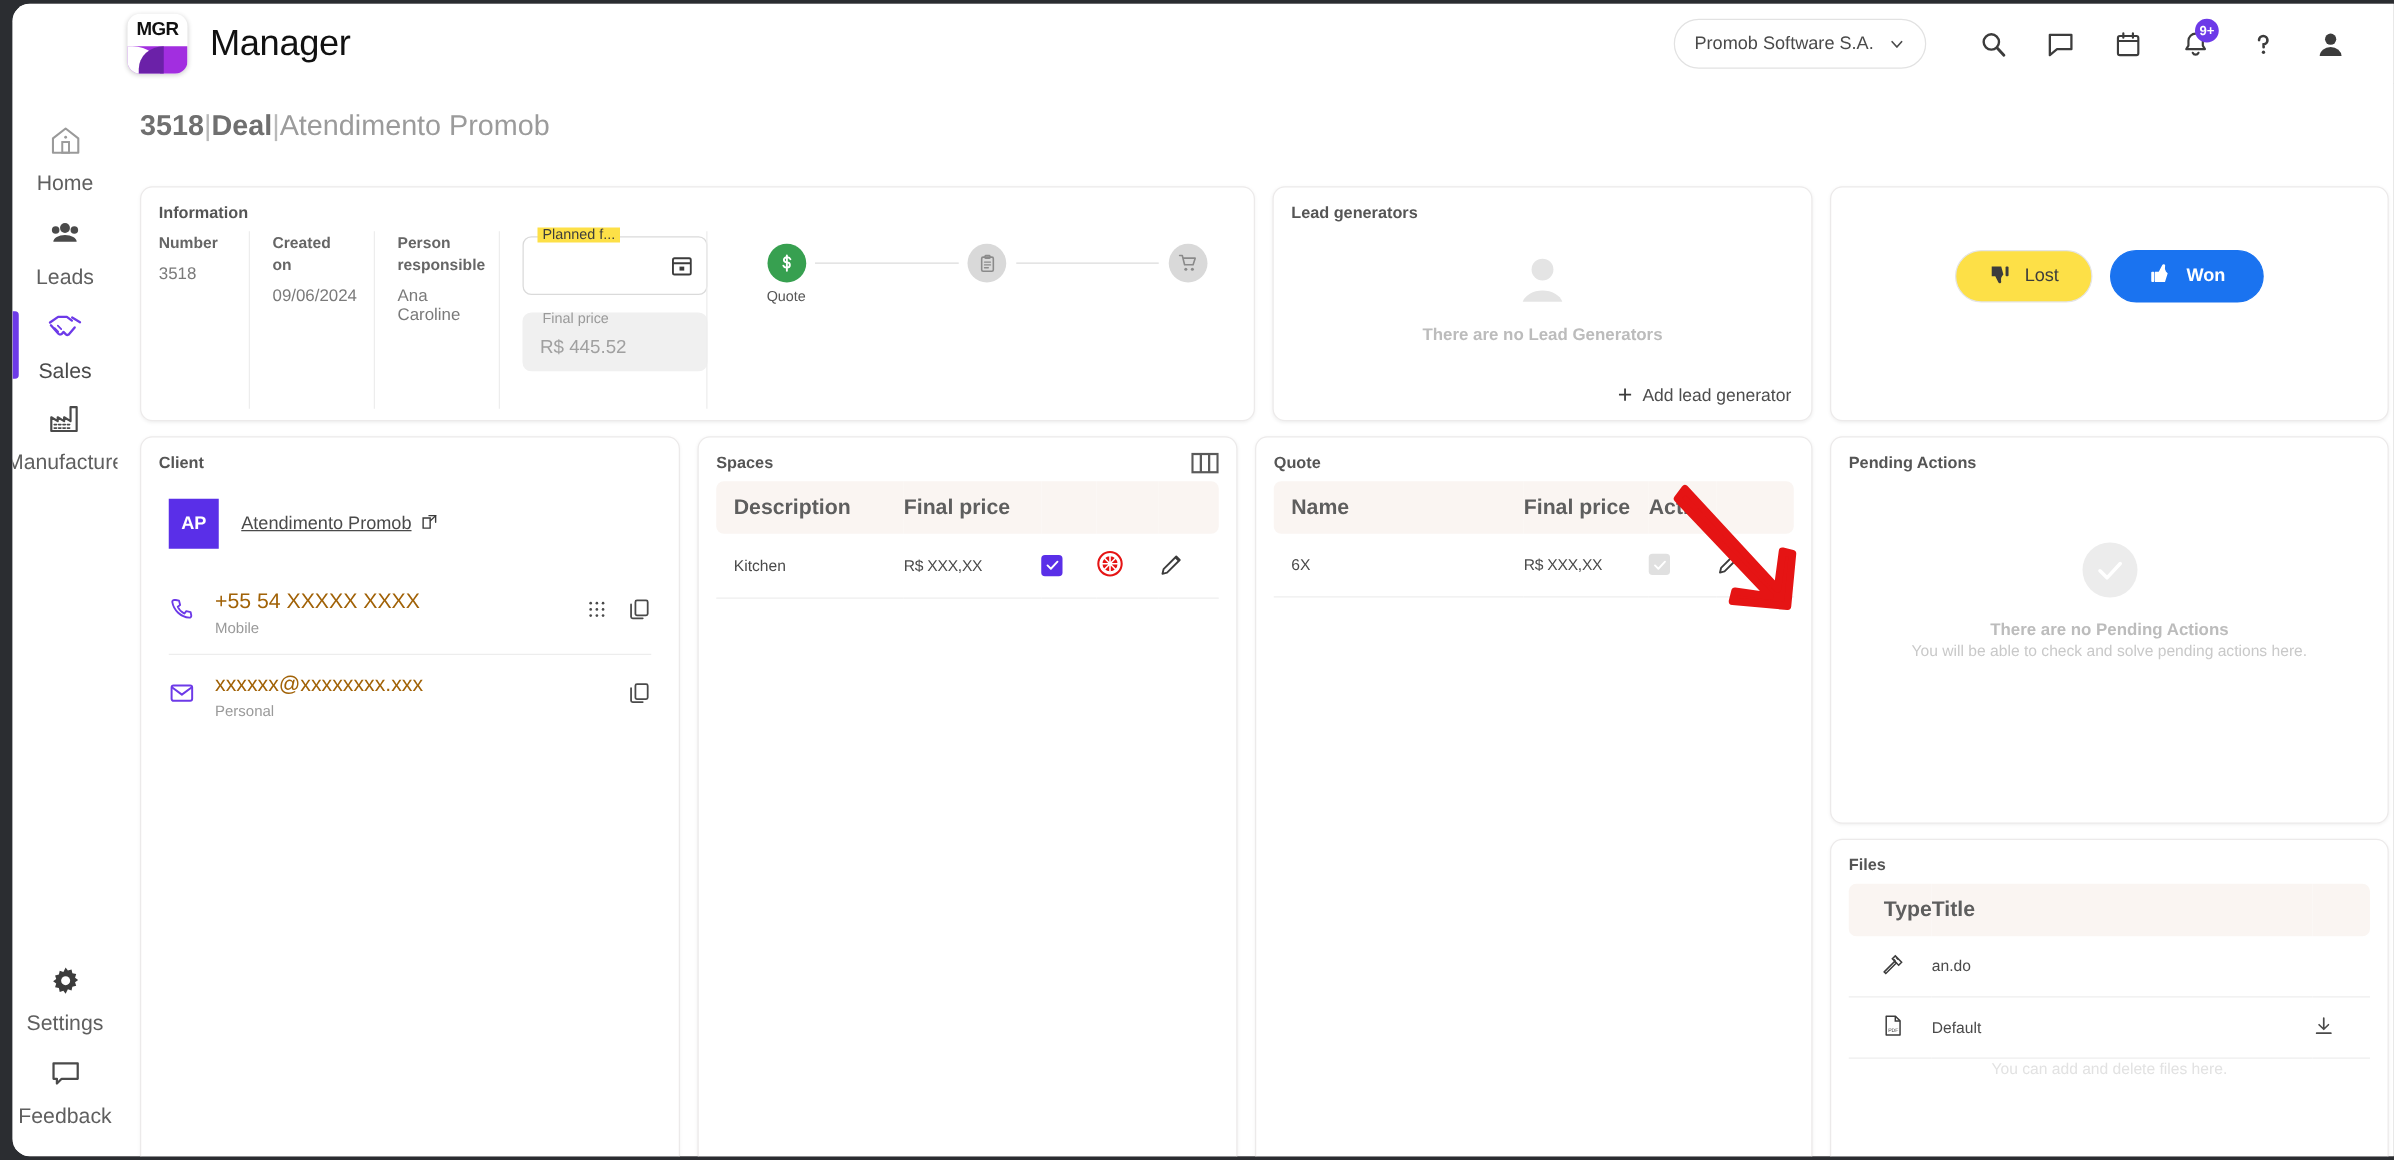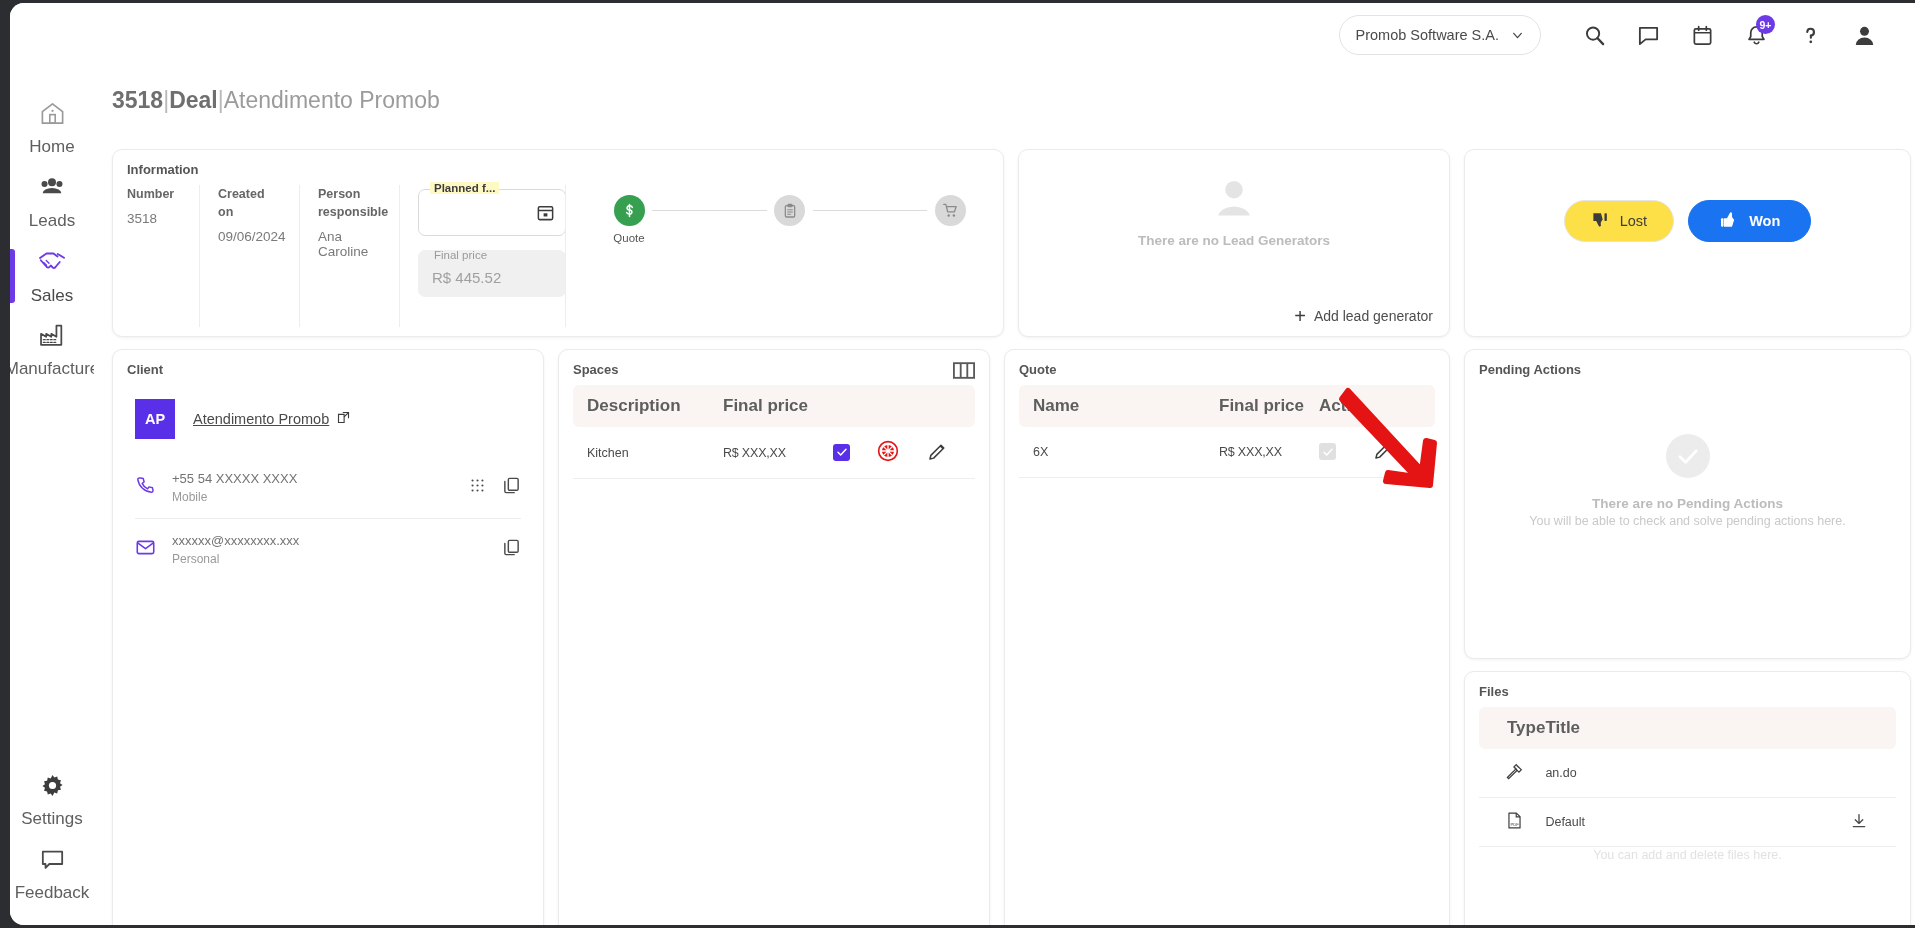--- a/index.html
+++ b/index.html
@@ -120,22 +120,22 @@
   .info-col { padding-right: 16px; padding-left: 0; position: relative; }
   .info-col + .info-col { border-left: 1px solid #ededed; padding-left: 18px; }
   .info-label { font-size: 12.5px; font-weight: 700; color: #666; line-height: 1.45; }
   .info-value { font-size: 13.5px; color: #7a7a7a; margin-top: 8px; }
   .field {
     position: relative; width: 148px; height: 47px;
     border: 1px solid #dadada; border-radius: 7px; background: #fff;
     margin-top: 4px;
   }
   .field .flabel {
-    position: absolute; top: -8px; left: 11px; background: #fef9c3; padding: 0 4px;
-    font-size: 11.5px; color: #3c3c3c; font-weight: 700;
+    position: absolute; top: -8px; left: 11px; background: #fde047; padding: 0 4px;
+    font-size: 11.5px; color: #3c3c3c; font-weight: 400;
   }
   .field .cal { position: absolute; right: 10px; top: 13px; color: #3c3c3c; }
   .field.readonly { background: #f0f0f0; border-color: #f0f0f0; margin-top: 14px; }
   .field.readonly .flabel { background: transparent; color: #9a9a9a; font-weight: 400; top: -2px; }
   .field.readonly .fval { position: absolute; left: 13px; top: 18px; font-size: 15px; color: #a0a0a0; }
 
   
   .stepper { display: flex; align-items: flex-start; padding-left: 22px; margin-top: 10px; flex: 1; }
   .step { display: flex; flex-direction: column; align-items: center; width: 46px; }
   .step .circ {
@@ -181,21 +181,21 @@
   .client-link {
     font-size: 14.5px; color: #4a4a4a; text-decoration: underline;
     display: flex; align-items: center; gap: 7px; cursor: pointer;
   }
   .contact-row {
     display: flex; align-items: center; gap: 16px;
     margin: 0 22px; padding: 14px 0;
   }
   .contact-row + .contact-row { border-top: 1px solid #ededed; }
   .contact-main { flex: 1 1 auto; }
-  .contact-val { font-size: 13px; color: #737373; }
+  .contact-val { font-size: 17px; color: #a16207; }
   .contact-sub { font-size: 12px; color: #9a9a9a; margin-top: 4px; }
   .contact-icon { color: #6d3ae8; }
   .row-tool { color: #4a4a4a; cursor: pointer; }
 
   
   #spaces-card { left: 446px; top: 200px; width: 432px; height: 710px; }
   .cols-icon { position: absolute; right: 14px; top: 12px; cursor: pointer; }
 
   
   #quote-card { left: 892px; top: 200px; width: 446px; height: 710px; }
@@ -236,20 +236,27 @@
   
   .arrow-ann { position: absolute; left: 1320px; top: 382px; pointer-events: none; z-index: 40; }
 </style>
 </head>
 <body>
 
 <div class="app">
 <div class="window">
 
   <div class="topbar">
+    <div class="brand">
+      <div class="logo-tile">
+        <div class="logo-top">MGR</div>
+        <div class="logo-bot"></div>
+      </div>
+      <div class="brand-name">Manager</div>
+    </div>
 
     <div class="topright">
       <div class="org-select">
         <span>Promob Software S.A.</span>
         <svg width="13" height="13" viewBox="0 0 24 24">
           <path d="M5 8 L12 16 L19 8" fill="none" stroke="#4a4a4a" stroke-width="2.4" stroke-linecap="round" stroke-linejoin="round"></path>
         </svg>
       </div>
 
       <div class="icon-btn">
@@ -428,20 +435,21 @@
                   </svg>
                 </div>
                 <div class="stxt"></div>
               </div>
             </div>
           </div>
         </div>
       </div>
 
       <div class="card" id="lead-card">
+        <div class="card-title">Lead generators</div>
         <div class="empty-wrap">
           <span>
             <svg width="50" height="50" viewBox="0 0 24 24">
               <circle cx="12" cy="8" r="4.2" fill="#e4e4e4"></circle>
               <path d="M4.4 20.4 a7.8 5.6 0 0 1 15.2 0 z" fill="#e4e4e4"></path>
             </svg>
           </span>
           <div class="empty-text">There are no Lead Generators</div>
         </div>
         <div class="card-action">

